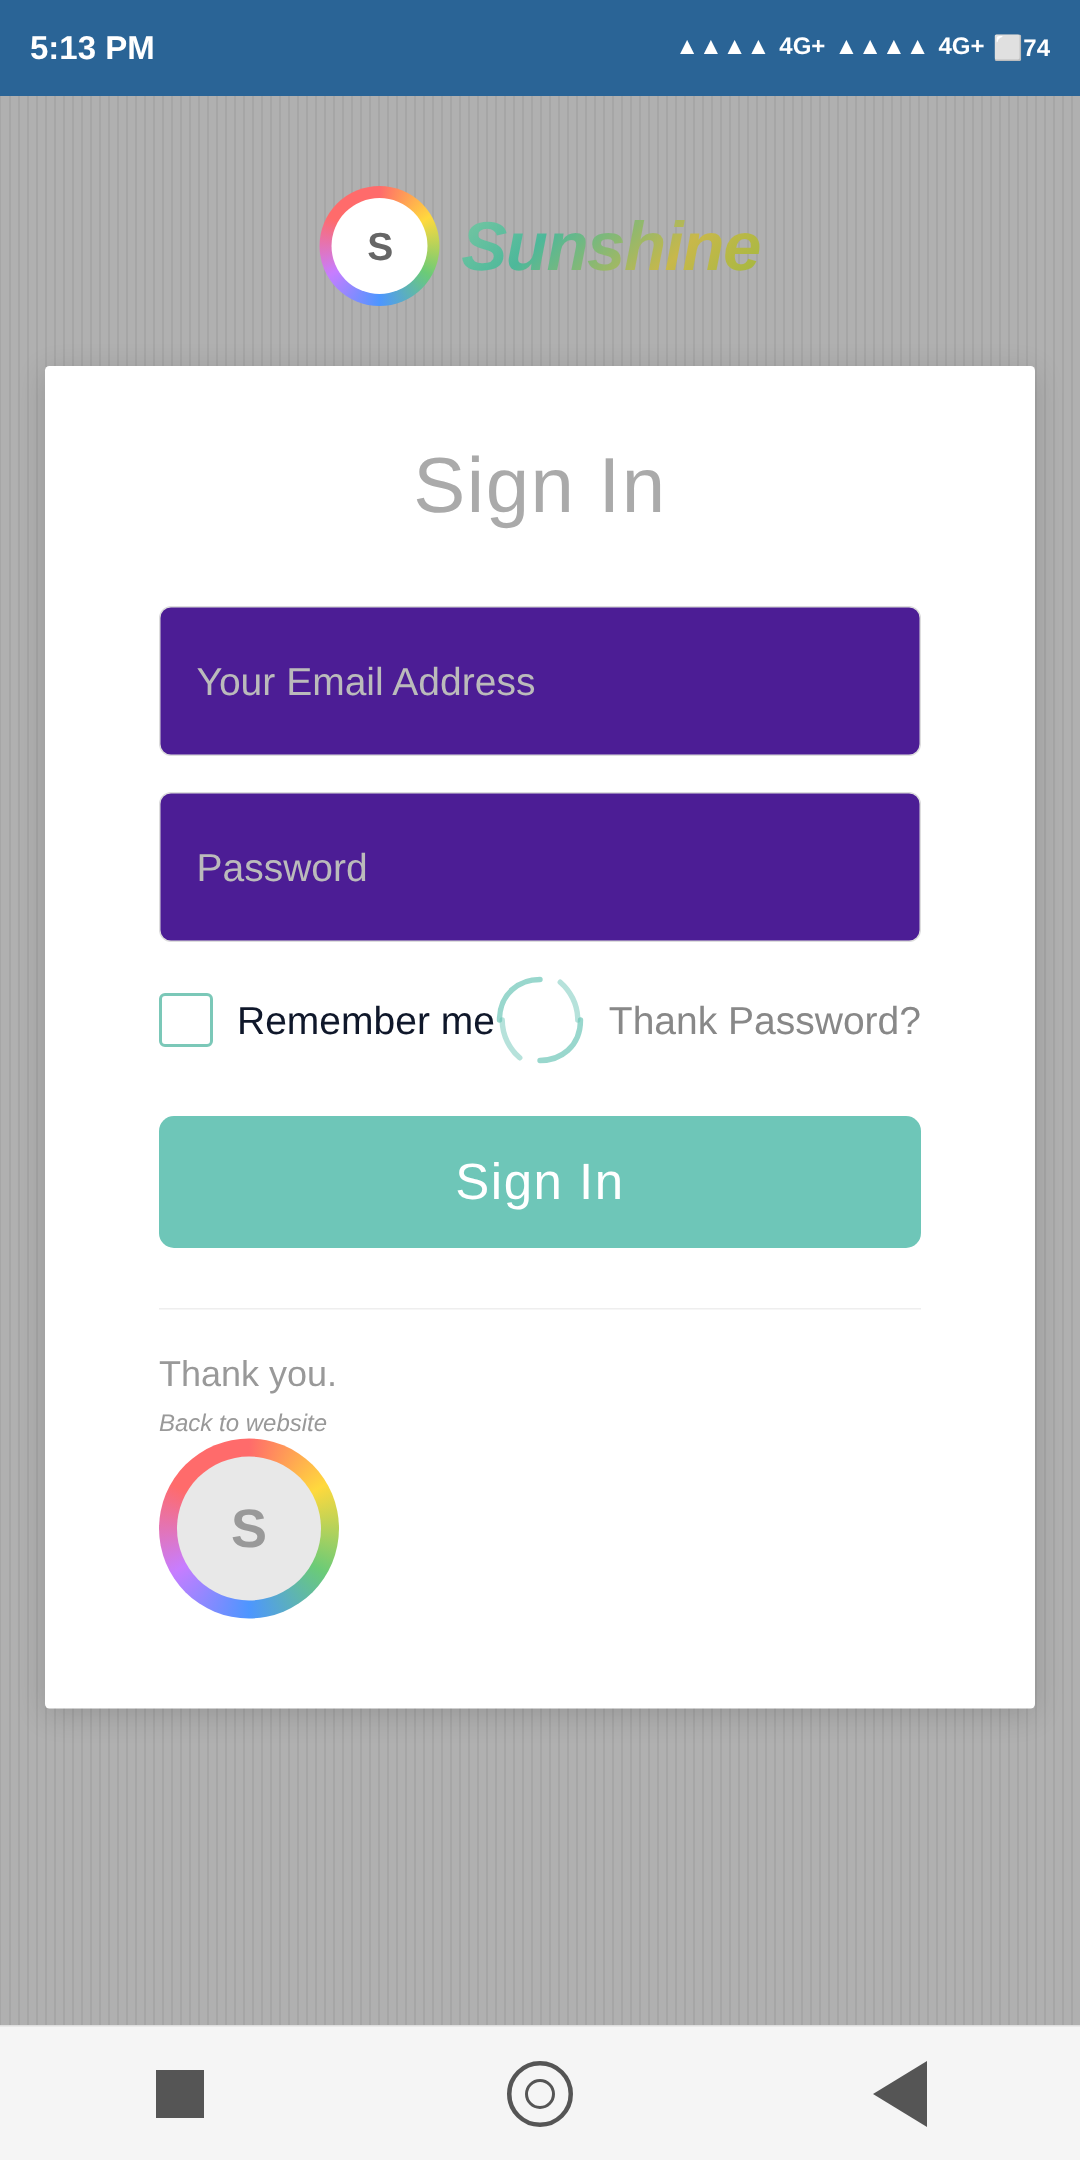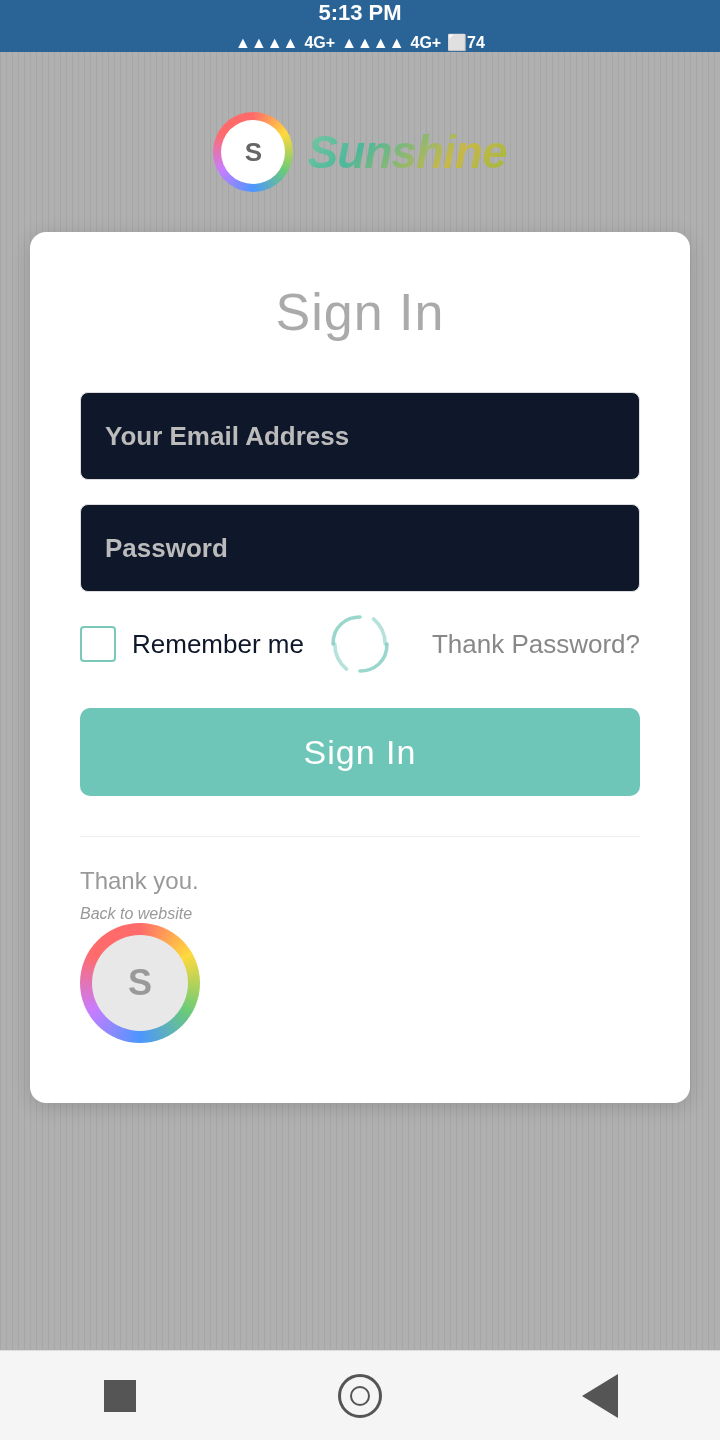--- a/index.html
+++ b/index.html
@@ -28,29 +28,28 @@
       );
       pointer-events: none;
       z-index: 0;
     }
 
     
     .status-bar {
       position: relative;
       z-index: 10;
       background: #2a6496;
-      height: 52px;
+      height: 64px;
       display: flex;
       align-items: center;
       justify-content: space-between;
       padding: 0 20px;
       color: white;
       font-size: 22px;
       font-weight: 600;
-      flex-direction: column;
     }
 
     .status-time {
       font-size: 22px;
       font-weight: 700;
     }
 
     .status-icons {
       display: flex;
       align-items: center;
@@ -115,51 +114,50 @@
       -webkit-background-clip: text;
       -webkit-text-fill-color: transparent;
       background-clip: text;
       letter-spacing: -1px;
       font-style: italic;
     }
 
     
     .card {
       background: white;
-      border-radius: 16px;
-      padding: 50px 50px 60px;
+      border-radius: 3px;
+      padding: 50px 76px 60px;
       width: 660px;
       box-shadow: 0 4px 20px rgba(0,0,0,0.15);
     }
 
     .card-title {
       text-align: center;
       font-size: 52px;
       font-weight: 300;
       color: #aaa;
       margin-bottom: 50px;
       letter-spacing: 1px;
     }
 
     
     .form-group {
       margin-bottom: 24px;
     }
 
     .form-input {
       width: 100%;
-      height: 88px;
+      height: 100px;
       border: 1px solid #ddd;
       border-radius: 8px;
       padding: 0 24px;
       font-size: 26px;
       color: #888;
       outline: none;
-      background: #0f172a;
-      font-weight: bold;
+      background: #4c1d95;
     }
 
     .form-input::placeholder {
       color: #bbb;
     }
 
     
     .options-row {
       display: flex;
       align-items: center;

